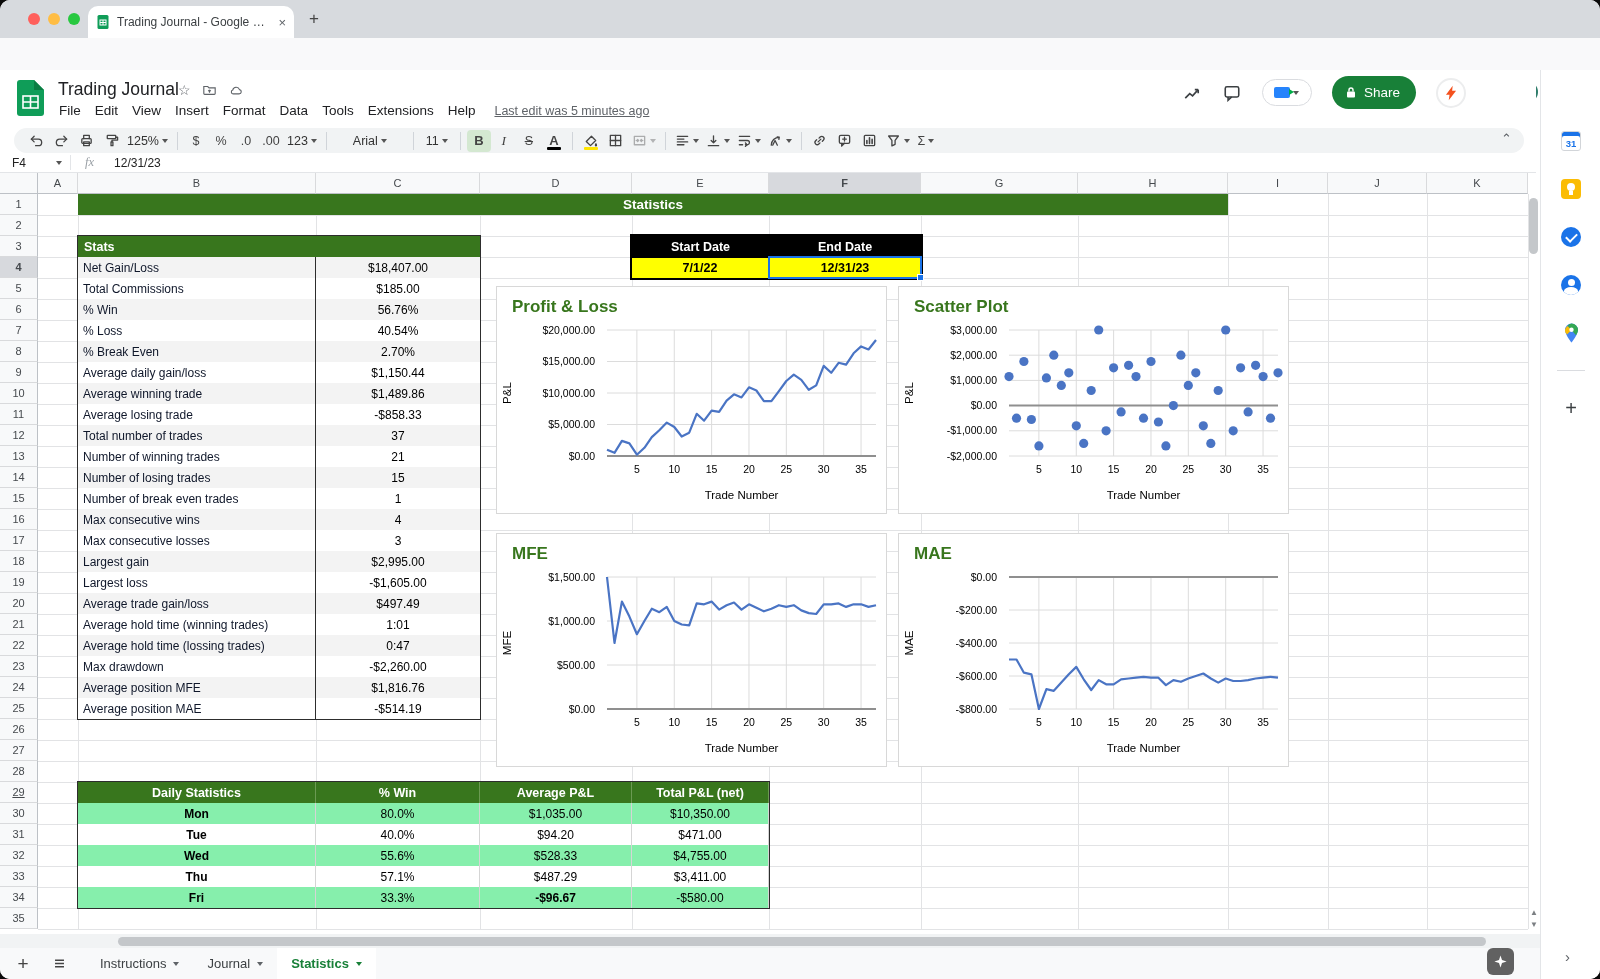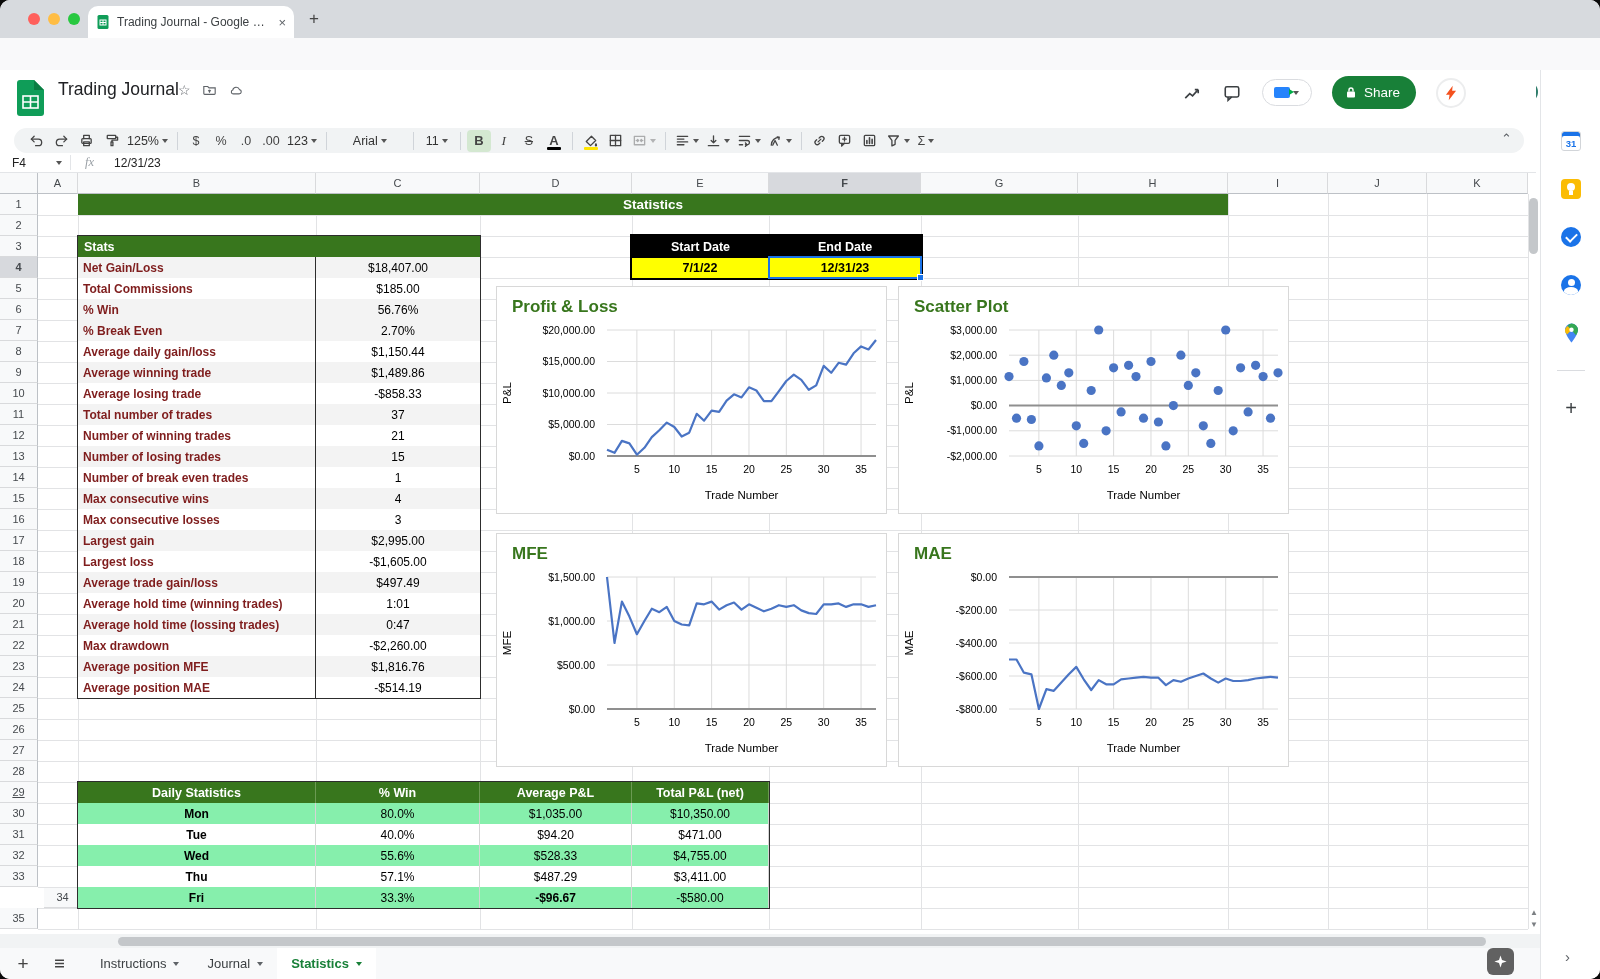--- a/index.html
+++ b/index.html
@@ -82,21 +82,21 @@
 .rowhead{position:absolute;left:0;width:38px;background:#f8f9fa;border-right:1px solid #bdc1c6;border-bottom:1px solid #d9dadc;font-size:11px;color:#45494d;display:flex;align-items:center;justify-content:center}
 .rowhead.sel{background:#d7d9dd;font-weight:bold}
 .corner{position:absolute;left:0;top:0;width:38px;height:21px;background:#f8f9fa;border-right:1px solid #bdc1c6;border-bottom:1px solid #bdc1c6}
 .gl{position:absolute;background:#e2e3e5;z-index:1}
 .banner{position:absolute;z-index:2;background:#38761d;color:#fff;font-weight:bold;font-size:13.5px;display:flex;align-items:center;justify-content:center}
 
 .stats-table{position:absolute;z-index:2;border:1px solid #2d2d2d;background:#fff}
 .stats-head{height:21px;background:#38761d;color:#fff;font-weight:bold;font-size:12.5px;display:flex;align-items:center;padding-left:6px}
 .stats-row{display:flex;height:21px;align-items:stretch}
 .stats-row.band{background:#f3f3f3}
-.stats-label{font-weight:bold;font-size:12px;color:#7f1d1d;display:flex;align-items:center;padding-left:5px;border-right:1px solid #2d2d2d}
+.stats-label{font-weight:normal;font-size:12px;color:#0f172a;display:flex;align-items:center;padding-left:5px;border-right:1px solid #2d2d2d}
 .stats-value{font-size:12px;color:#000;display:flex;align-items:center;justify-content:center}
 .dates{position:absolute;z-index:2;border:2px solid #000;display:grid}
 .dcell{display:flex;align-items:center;justify-content:center;font-size:12.5px;font-weight:bold}
 .dhead{background:#000;color:#fff}
 .dval{background:#ffff00;color:#000;border-top:1px solid #000}
 .dval.first{border-right:1px solid #000}
 .daily{position:absolute;z-index:2;border:1px solid #2d2d2d;background:#fff}
 .daily .hrow{display:flex;height:21px;background:#38761d}
 .daily .hcell{color:#fff;font-weight:bold;font-size:12.5px;display:flex;align-items:center;justify-content:center;border-right:1px solid #6b9a52}
 .daily .drow{display:flex;height:21px}
@@ -259,20 +259,32 @@
             <path d="M1.5 4h4.5L7.5 5.5h7V12a1 1 0 0 1-1 1h-11a1 1 0 0 1-1-1z"></path>
             <path d="M8 11V7.8M8 7.8L6.5 9.3M8 7.8l1.5 1.5"></path>
           </svg>
         </span>
       <span>
           <svg width="16" height="14" viewBox="0 0 16 16" fill="none" stroke="#5f6368" stroke-width="1.3">
             <path d="M5 12.5h6.5a2.5 2.5 0 0 0 .5-4.95A4 4 0 0 0 4.3 8 2.3 2.3 0 0 0 5 12.5z"></path>
           </svg>
         </span>
     </div>
+    <div class="menubar" id="menubar">
+        <span class="menu-item">File</span>
+        <span class="menu-item">Edit</span>
+        <span class="menu-item">View</span>
+        <span class="menu-item">Insert</span>
+        <span class="menu-item">Format</span>
+        <span class="menu-item">Data</span>
+        <span class="menu-item">Tools</span>
+        <span class="menu-item">Extensions</span>
+        <span class="menu-item">Help</span>
+        <span class="last-edit">Last edit was 5 minutes ago</span>
+      </div>
     <div class="hdr-right">
       <span>
           <svg width="20" height="18" viewBox="0 0 16 16" fill="none" stroke="#3c4043" stroke-width="1.5">
             <path d="M2 12.5l4-4 2.5 2L13.5 5"></path>
             <path d="M13.5 5h-3M13.5 5v3.2"></path>
           </svg>
         </span>
       <span>
           <svg width="20" height="18" viewBox="0 0 16 16" fill="none" stroke="#3c4043" stroke-width="1.4">
             <rect x="2" y="2.5" width="12" height="9" rx="1.5"></rect>
@@ -518,20 +530,24 @@
             <div class="stats-label" style="width: 238px;">Net Gain/Loss</div>
             <div class="stats-value" style="flex: 1 1 0%;">$18,407.00</div>
           </div>
           <div class="stats-row">
             <div class="stats-label" style="width: 238px;">Total Commissions</div>
             <div class="stats-value" style="flex: 1 1 0%;">$185.00</div>
           </div>
           <div class="stats-row band">
             <div class="stats-label" style="width: 238px;">% Win</div>
             <div class="stats-value" style="flex: 1 1 0%;">56.76%</div>
+          </div>
+          <div class="stats-row">
+            <div class="stats-label" style="width: 238px;">% Loss</div>
+            <div class="stats-value" style="flex: 1 1 0%;">40.54%</div>
           </div>
           <div class="stats-row band">
             <div class="stats-label" style="width: 238px;">% Break Even</div>
             <div class="stats-value" style="flex: 1 1 0%;">2.70%</div>
           </div>
           <div class="stats-row">
             <div class="stats-label" style="width: 238px;">Average daily gain/loss</div>
             <div class="stats-value" style="flex: 1 1 0%;">$1,150.44</div>
           </div>
           <div class="stats-row band">
@@ -851,21 +867,21 @@
         <div class="rowhead" style="top: 504px; height: 21px;">24</div>
         <div class="rowhead" style="top: 525px; height: 21px;">25</div>
         <div class="rowhead" style="top: 546px; height: 21px;">26</div>
         <div class="rowhead" style="top: 567px; height: 21px;">27</div>
         <div class="rowhead" style="top: 588px; height: 21px;">28</div>
         <div class="rowhead" style="top: 609px; height: 21px; text-decoration: underline;">29</div>
         <div class="rowhead" style="top: 630px; height: 21px;">30</div>
         <div class="rowhead" style="top: 651px; height: 21px;">31</div>
         <div class="rowhead" style="top: 672px; height: 21px;">32</div>
         <div class="rowhead" style="top: 693px; height: 21px;">33</div>
-        <div class="rowhead" style="top: 714px; height: 21px; margin-left: 44px;">34</div>
+        <div class="rowhead" style="top: 714px; height: 21px;">34</div>
         <div class="rowhead" style="top: 735px; height: 21px;">35</div>
       </div>
   </div>
 
   <div class="vscroll"></div>
   <span class="vs-arrow" style="top:908px">▲</span>
   <span class="vs-arrow" style="top:920px">▼</span>
   <div class="hstrip"></div>
   <div class="hthumb"></div>
 

